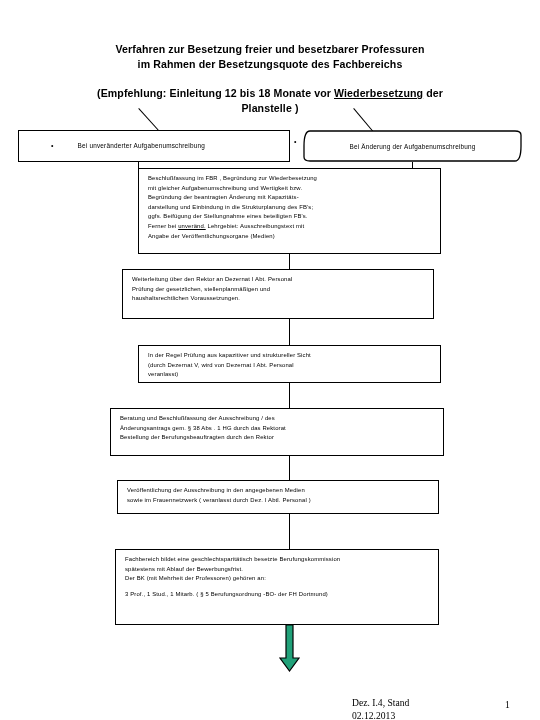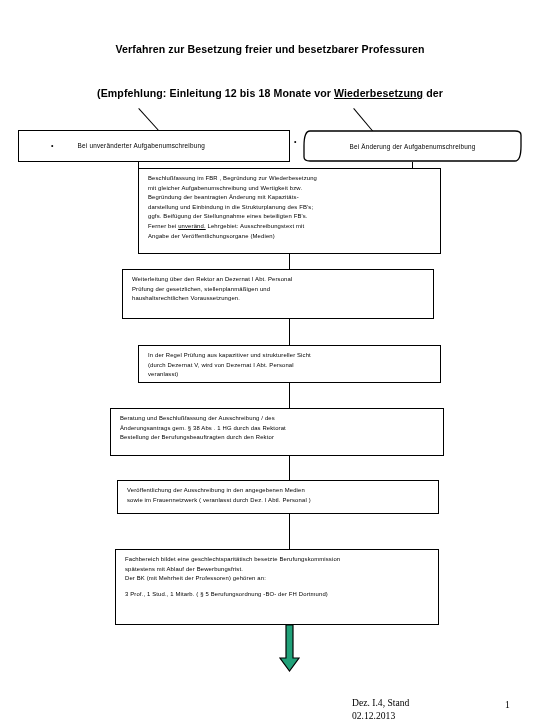--- a/index.html
+++ b/index.html
@@ -189,24 +189,26 @@
     font-size: 9.6px;
   }
 </style>
 </head>
 <body>
 
 <div id="page">
 
   <div class="title-block title-main">
     <div>Verfahren zur Besetzung freier und besetzbarer  Professuren</div>
+    <div>im Rahmen der Besetzungsquote des Fachbereichs</div>
   </div>
 
   <div class="title-block title-sub">
     <div><span>(Empfehlung: Einleitung 12 bis 18 Monate vor </span><span class="u">Wiederbesetzung</span><span> der</span></div>
+    <div>Planstelle )</div>
   </div>
 
   <div class="diag" id="conn-title-left"></div>
   <div class="diag" id="conn-title-right"></div>
 
   <div class="box" id="box-unchanged">
     <div class="row">
       <span class="bullet">•</span>
       <span class="txt">Bei unveränderter Aufgabenumschreibung</span>
     </div>

